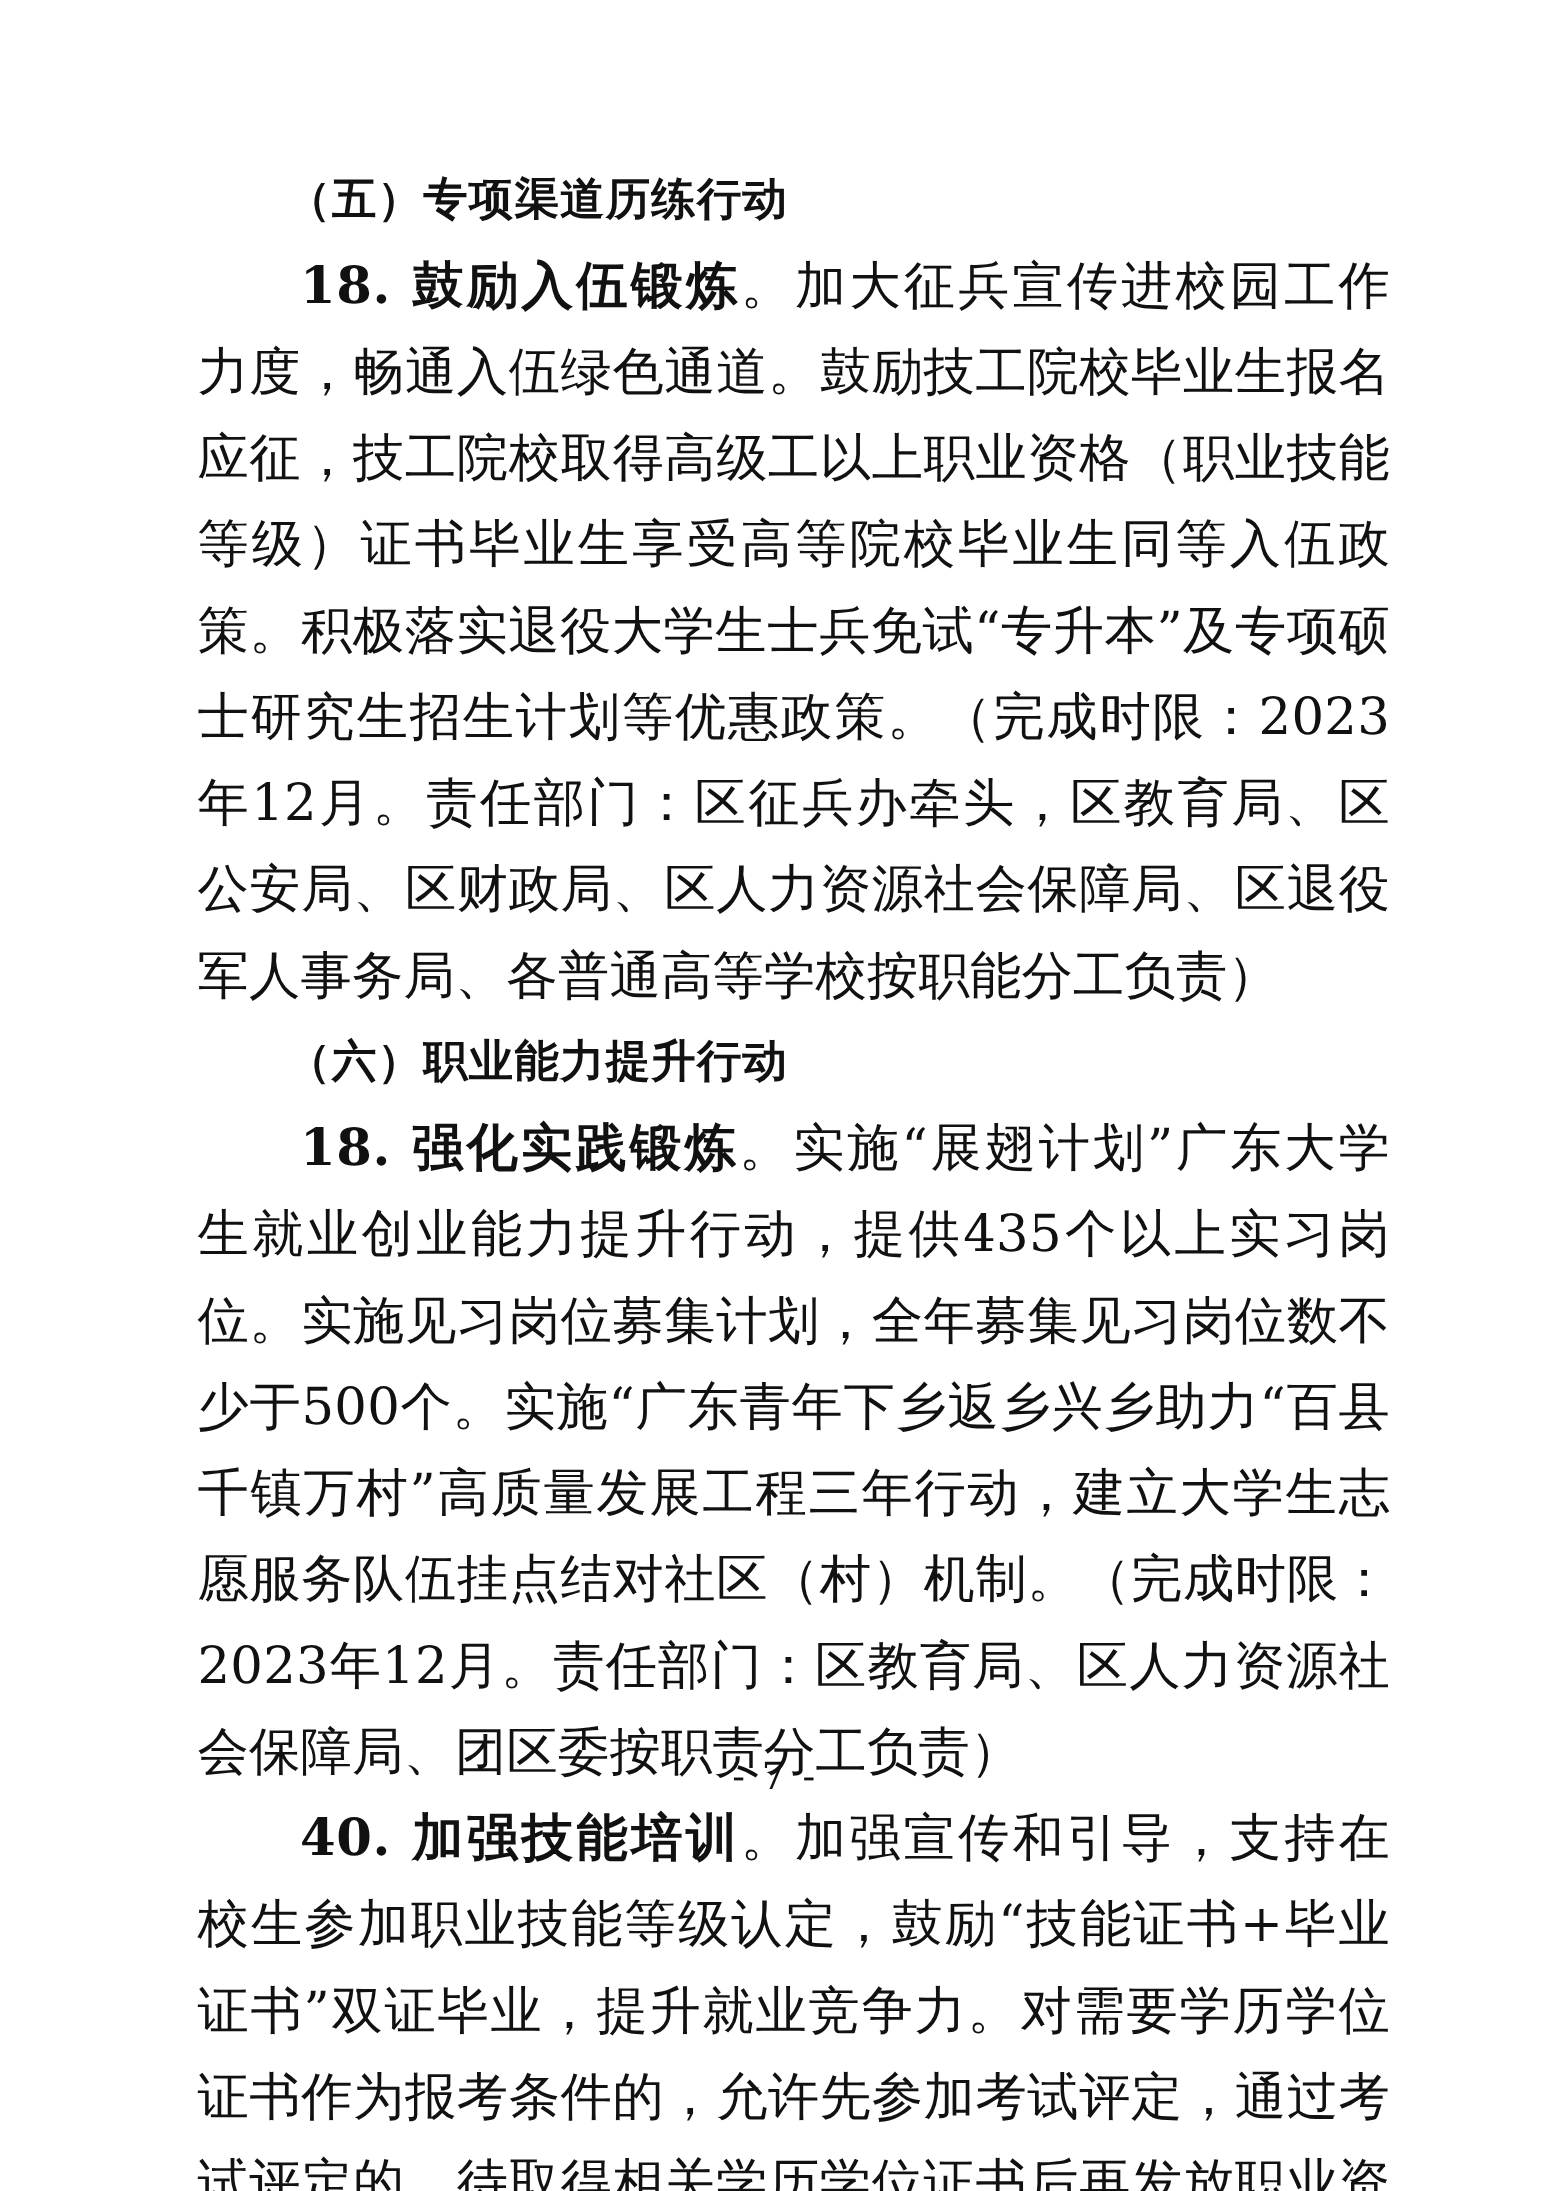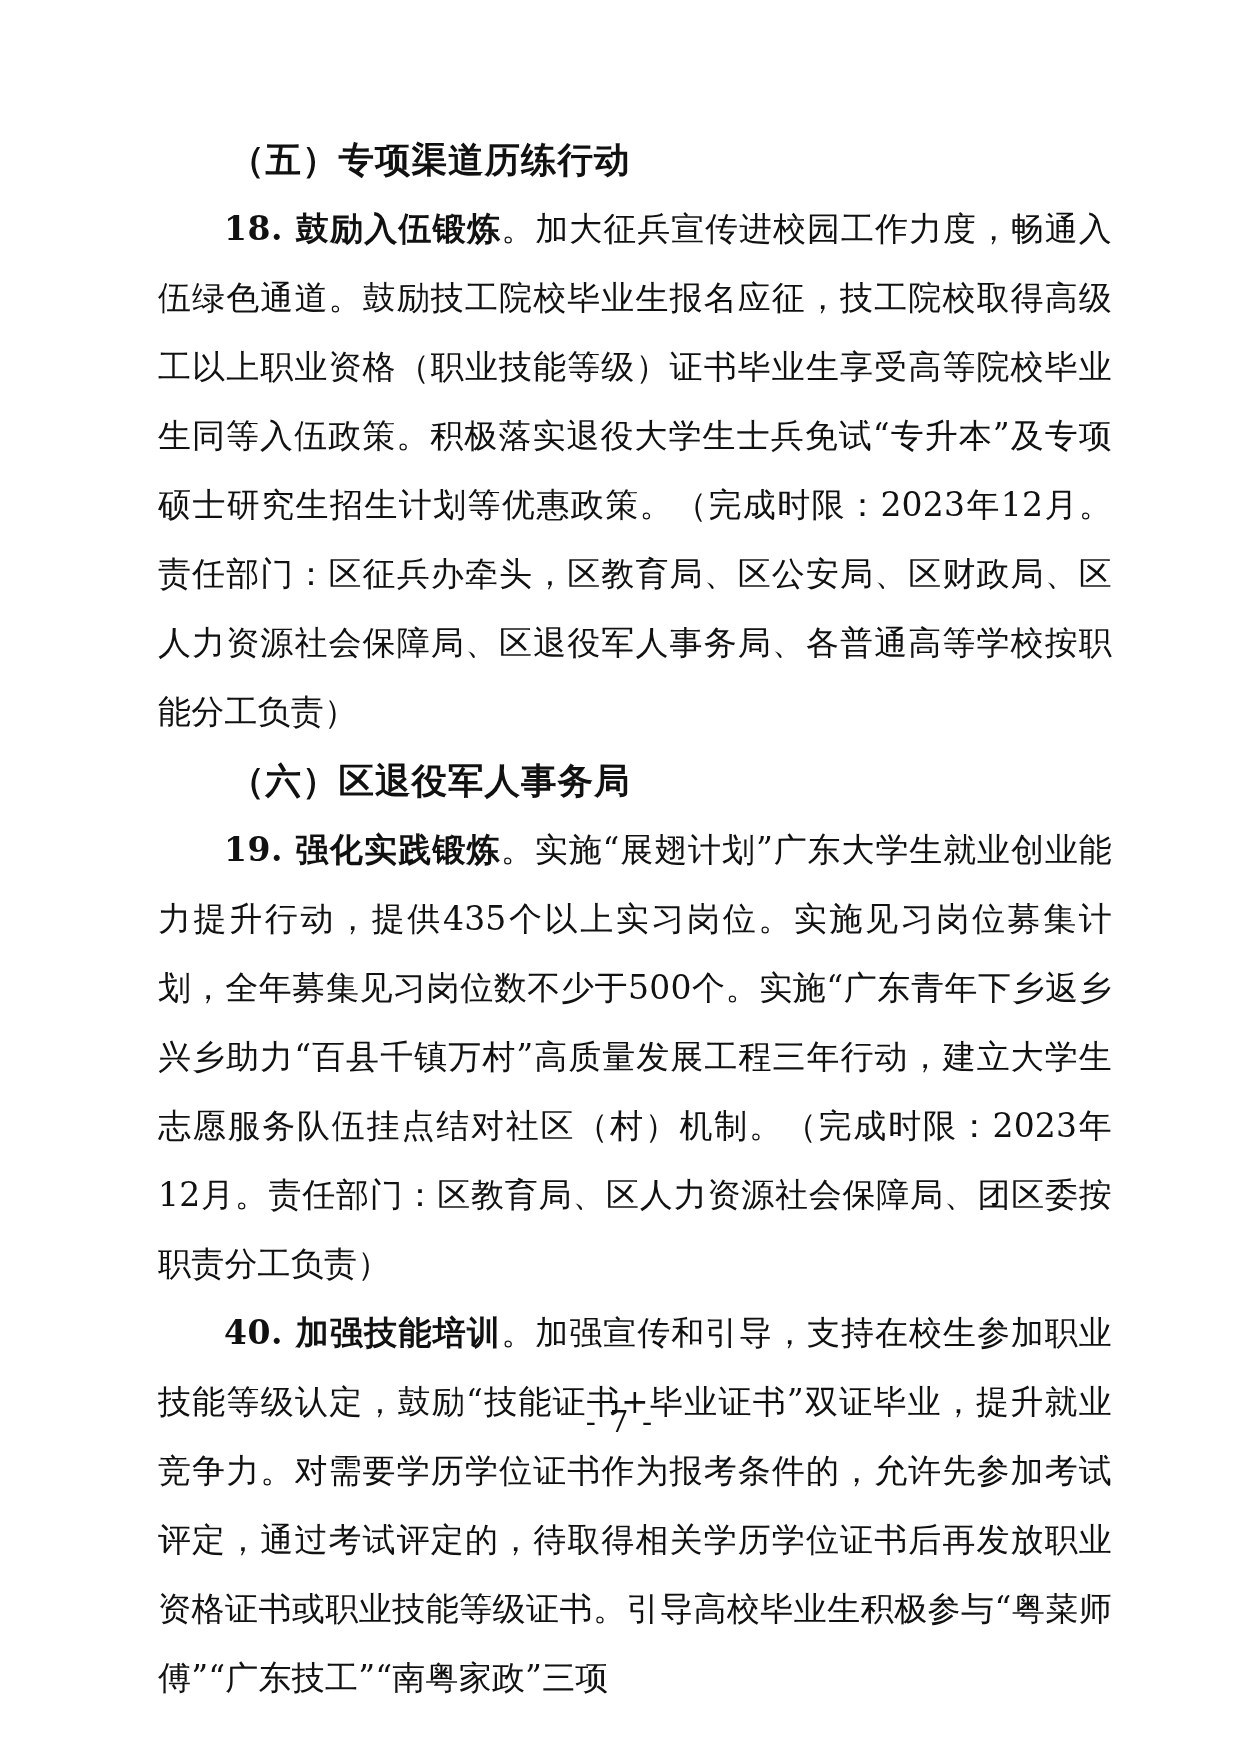--- a/index.html
+++ b/index.html
@@ -34,21 +34,21 @@
     font-weight: bold;
     text-indent: 2em;
     margin: 0;
     font-size: 35.5px;
     line-height: 69px;
     letter-spacing: 1px;
   }
   .para {
     margin: 0;
     text-indent: 2em;
-    font-size: 33px;
+    font-size: 41px;
     line-height: 69px;
     text-align: justify;
     text-justify: inter-ideograph;
   }
   .para .lead {
     font-weight: bold;
     letter-spacing: 0.5px;
   }
   .page-number {
     position: absolute;
@@ -65,22 +65,22 @@
 </head>
 <body>
 
 <div class="page">
   <div class="doc-body">
 
     <p class="section-heading">（五）专项渠道历练行动</p>
 
     <p class="para"><span class="lead">18. 鼓励入伍锻炼</span><span>。加大征兵宣传进校园工作力度，畅通入伍绿色通道。鼓励技工院校毕业生报名应征，技工院校取得高级工以上职业资格（职业技能等级）证书毕业生享受高等院校毕业生同等入伍政策。积极落实退役大学生士兵免试“专升本”及专项硕士研究生招生计划等优惠政策。（完成时限：2023年12月。责任部门：区征兵办牵头，区教育局、区公安局、区财政局、区人力资源社会保障局、区退役军人事务局、各普通高等学校按职能分工负责）</span></p>
 
-    <p class="section-heading">（六）区退役军人事务局</p>
+    <p class="section-heading">（六）职业能力提升行动</p>
 
-    <p class="para"><span class="lead">19. 强化实践锻炼</span><span>。实施“展翅计划”广东大学生就业创业能力提升行动，提供435个以上实习岗位。实施见习岗位募集计划，全年募集见习岗位数不少于500个。实施“广东青年下乡返乡兴乡助力“百县千镇万村”高质量发展工程三年行动，建立大学生志愿服务队伍挂点结对社区（村）机制。（完成时限：2023年12月。责任部门：区教育局、区人力资源社会保障局、团区委按职责分工负责）</span></p>
+    <p class="para"><span class="lead">18. 强化实践锻炼</span><span>。实施“展翅计划”广东大学生就业创业能力提升行动，提供435个以上实习岗位。实施见习岗位募集计划，全年募集见习岗位数不少于500个。实施“广东青年下乡返乡兴乡助力“百县千镇万村”高质量发展工程三年行动，建立大学生志愿服务队伍挂点结对社区（村）机制。（完成时限：2023年12月。责任部门：区教育局、区人力资源社会保障局、团区委按职责分工负责）</span></p>
 
     <p class="para"><span class="lead">40. 加强技能培训</span><span>。加强宣传和引导，支持在校生参加职业技能等级认定，鼓励“技能证书+毕业证书”双证毕业，提升就业竞争力。对需要学历学位证书作为报考条件的，允许先参加考试评定，通过考试评定的，待取得相关学历学位证书后再发放职业资格证书或职业技能等级证书。引导高校毕业生积极参与“粤菜师傅”“广东技工”“南粤家政”三项</span></p>
 
   </div>
 
   <div class="page-number">- 7 -</div>
 </div>
 
 </body></html>

